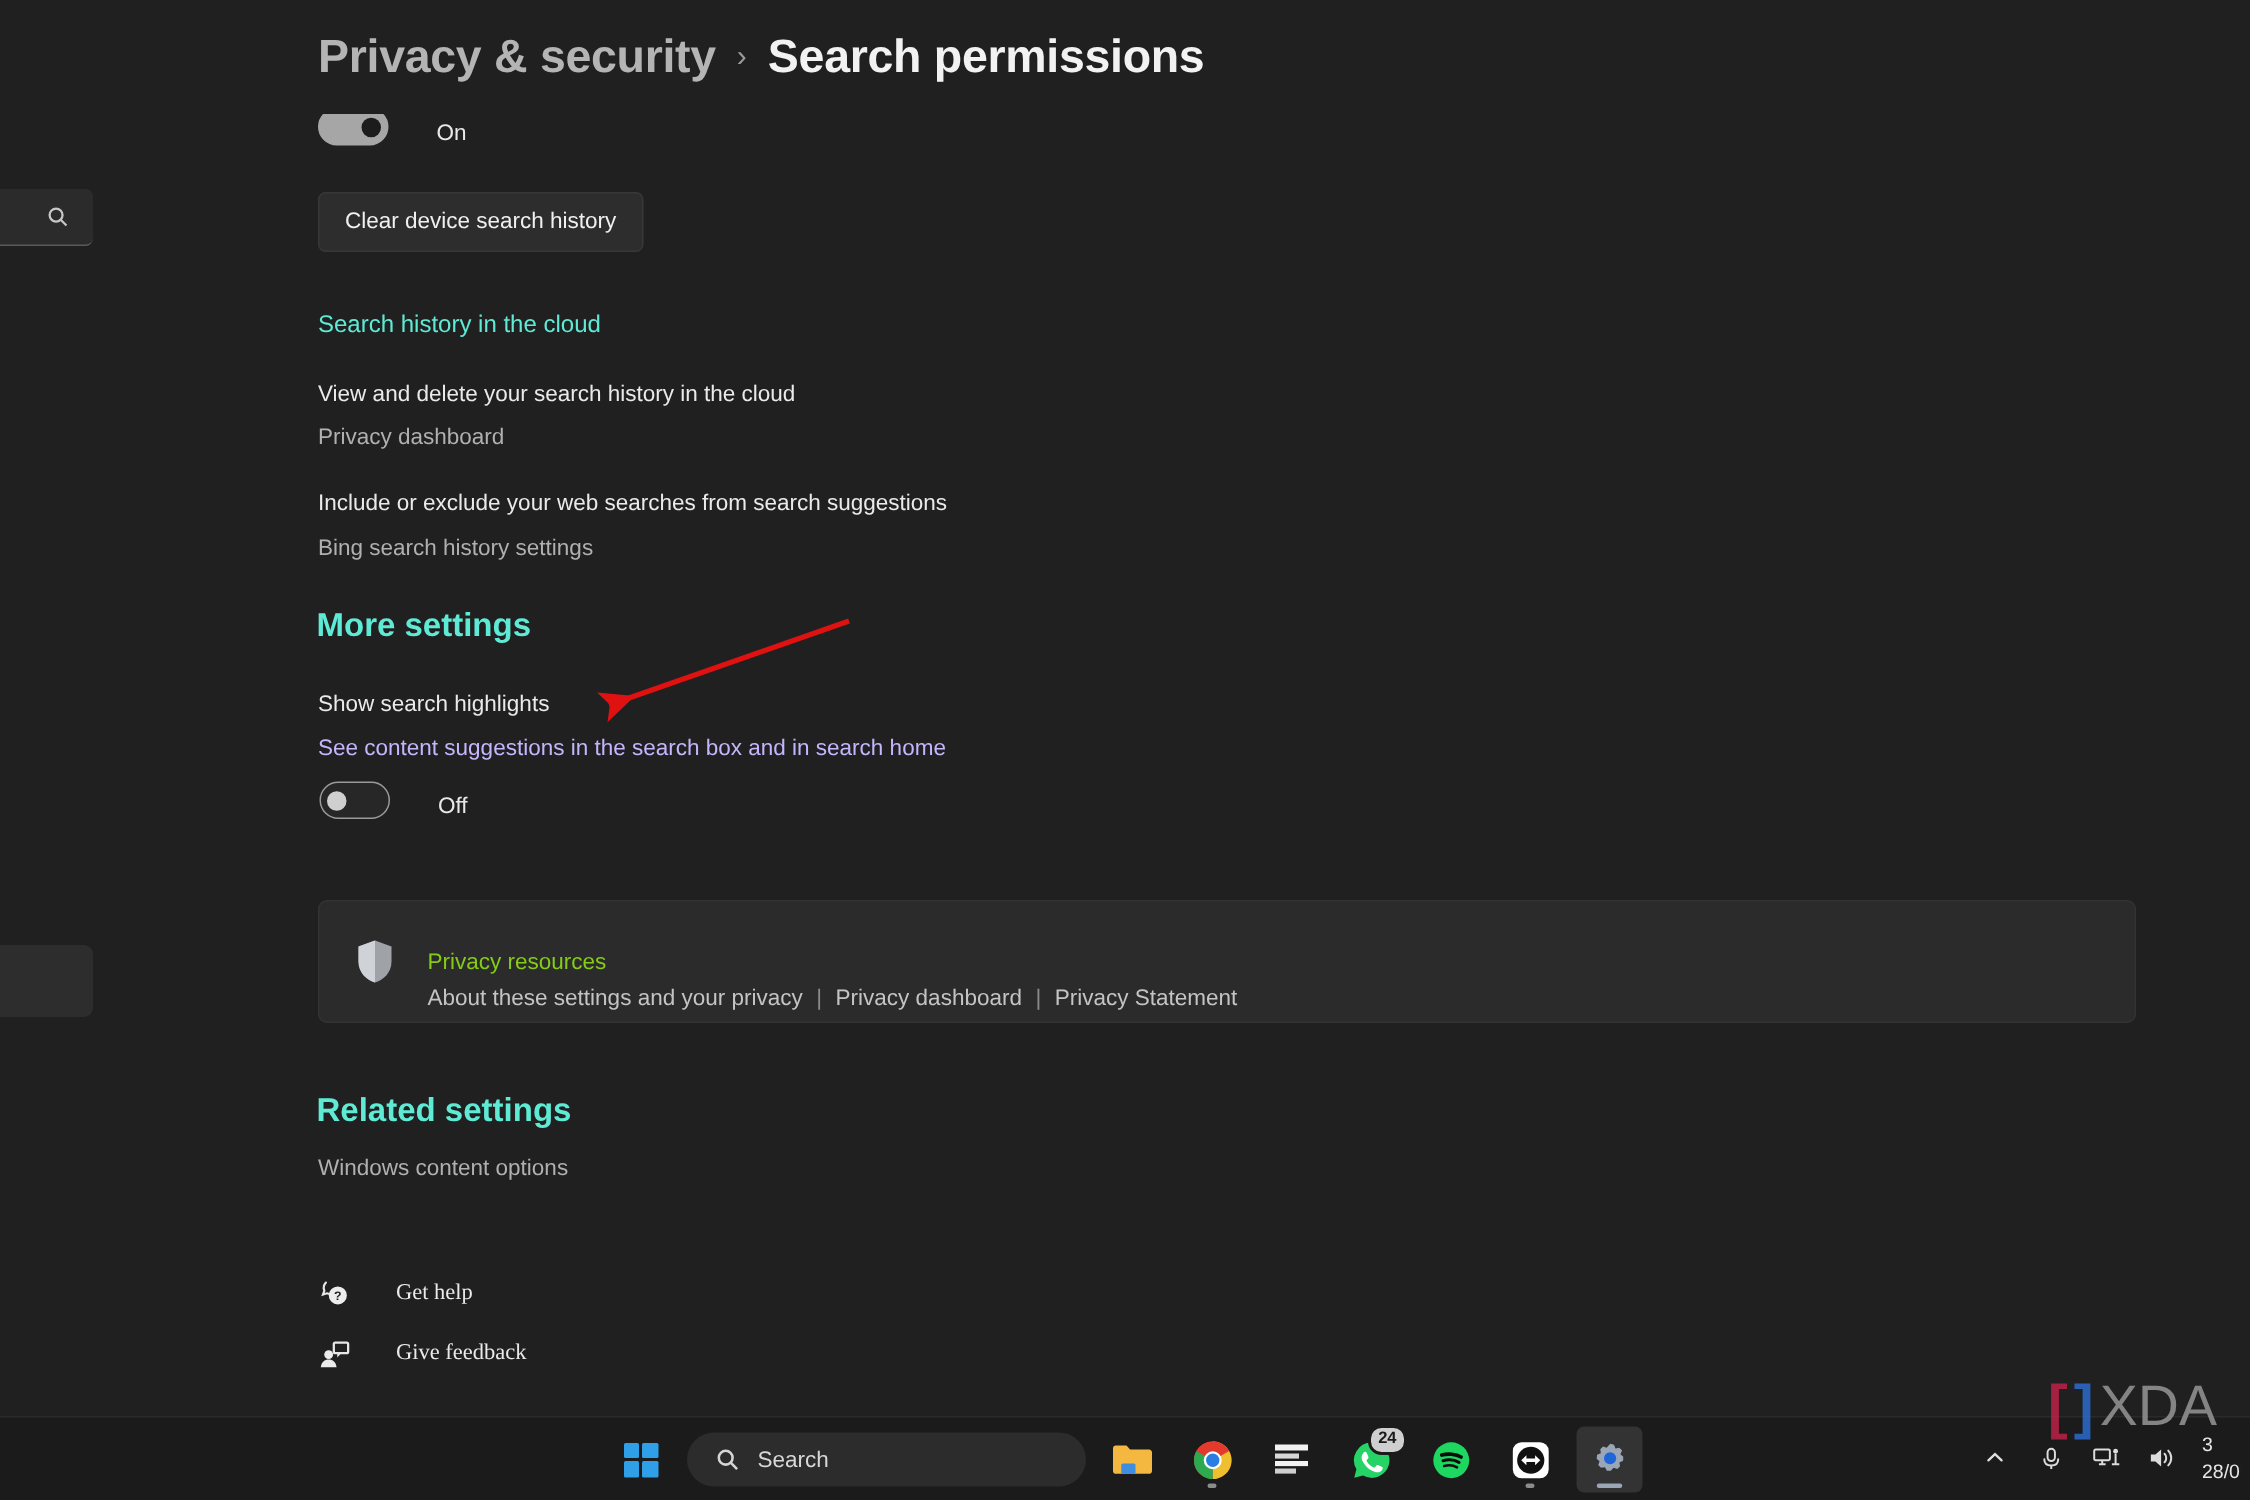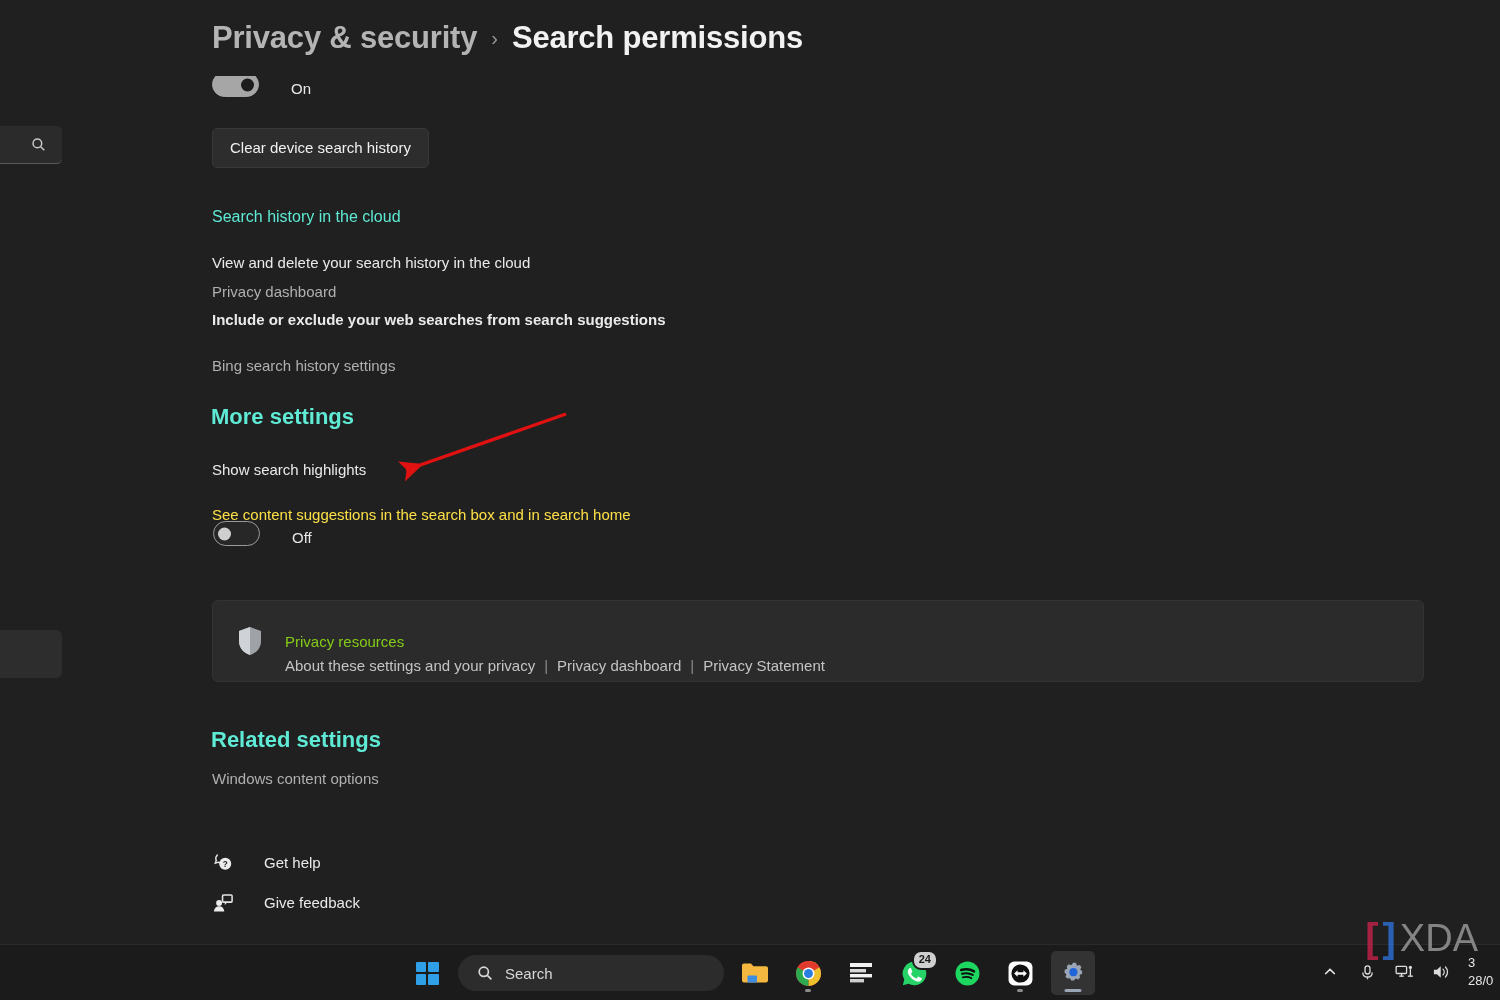--- a/index.html
+++ b/index.html
@@ -77,40 +77,40 @@
   .sec-title {
     position: absolute; font-size: 16px; color: #5eead4; font-weight: 400;
   }
   .sec-title.big { font-size: 22px; font-weight: 600; }
   .link {
     position: absolute; font-size: 15px; color: #b0b0b0; cursor: pointer;
   }
   .plain {
     position: absolute; font-size: 15px; color: #eaeaea;
   }
-  .plain.dim { color: #fde047; margin-top: 16px; }
+  .plain.dim { color: #c4b5fd; }
 
   
   .card-privacy {
     position: absolute; left: 212px; top: 600px;
     width: 1212px; height: 82px;
     background: #2b2b2b; border: 1px solid #333; border-radius: 6px;
     display: flex; align-items: center; padding-left: 24px; gap: 22px;
   }
   .shield { width: 26px; height: 30px; flex-shrink: 0; }
   .card-texts { display: flex; flex-direction: column; gap: 7px; }
   .card-title { font-size: 15px; color: #84cc16; margin-top: 24px; }
   .card-links { font-size: 15px; color: #c4c4c4; display: flex; align-items: center; gap: 9px; }
   .card-links .pipe { color: #8a8a8a; }
   .card-links span.lk { cursor: pointer; }
 
   
   .foot-row { position: absolute; display: flex; align-items: center; gap: 30px; cursor: pointer; }
   .foot-icon { width: 22px; height: 22px; display: flex; align-items: center; justify-content: center; }
-  .foot-label { font-size: 15px; color: #eaeaea; }
+  .foot-label { font-size: 15px; color: #eaeaea; font-family: Liberation Serif, serif; }
 
   
   .annot { position: absolute; left: 0; top: 0; width: 1500px; height: 940px; pointer-events: none; }
 
   
   .taskbar {
     position: absolute; left: 0; bottom: 0; width: 1500px; height: 56px;
     background: #1b1b1b; border-top: 1px solid #2a2a2a;
   }
   .tb-center {
@@ -192,21 +192,21 @@
             <span class="knob"></span>
           </div>
         <span class="switch-label">On</span>
       </div>
 
       <button class="btn-clear">Clear device search history</button>
 
       <div class="sec-title" style="left:212px; top:208px;">Search history in the cloud</div>
       <div class="plain" style="left:212px; top:254px;">View and delete your search history in the cloud</div>
       <div class="link" style="left:212px; top:283px;">Privacy dashboard</div>
-      <div class="plain" style="left:212px; top:311px;font-weight:bold;">Include or exclude your web searches from search suggestions</div>
+      <div class="plain" style="left:212px; top:327px;">Include or exclude your web searches from search suggestions</div>
       <div class="link" style="left:212px; top:357px;">Bing search history settings</div>
 
       <div class="sec-title big" style="left:211px; top:404px;">More settings</div>
       <div class="plain" style="left:212px; top:461px;">Show search highlights</div>
       <div class="plain dim" style="left:212px; top:490px;">See content suggestions in the search box and in search home</div>
 
       <div class="toggle-row" style="left:213px; top:521px;">
         <div class="switch off">
             <span class="knob"></span>
           </div>

